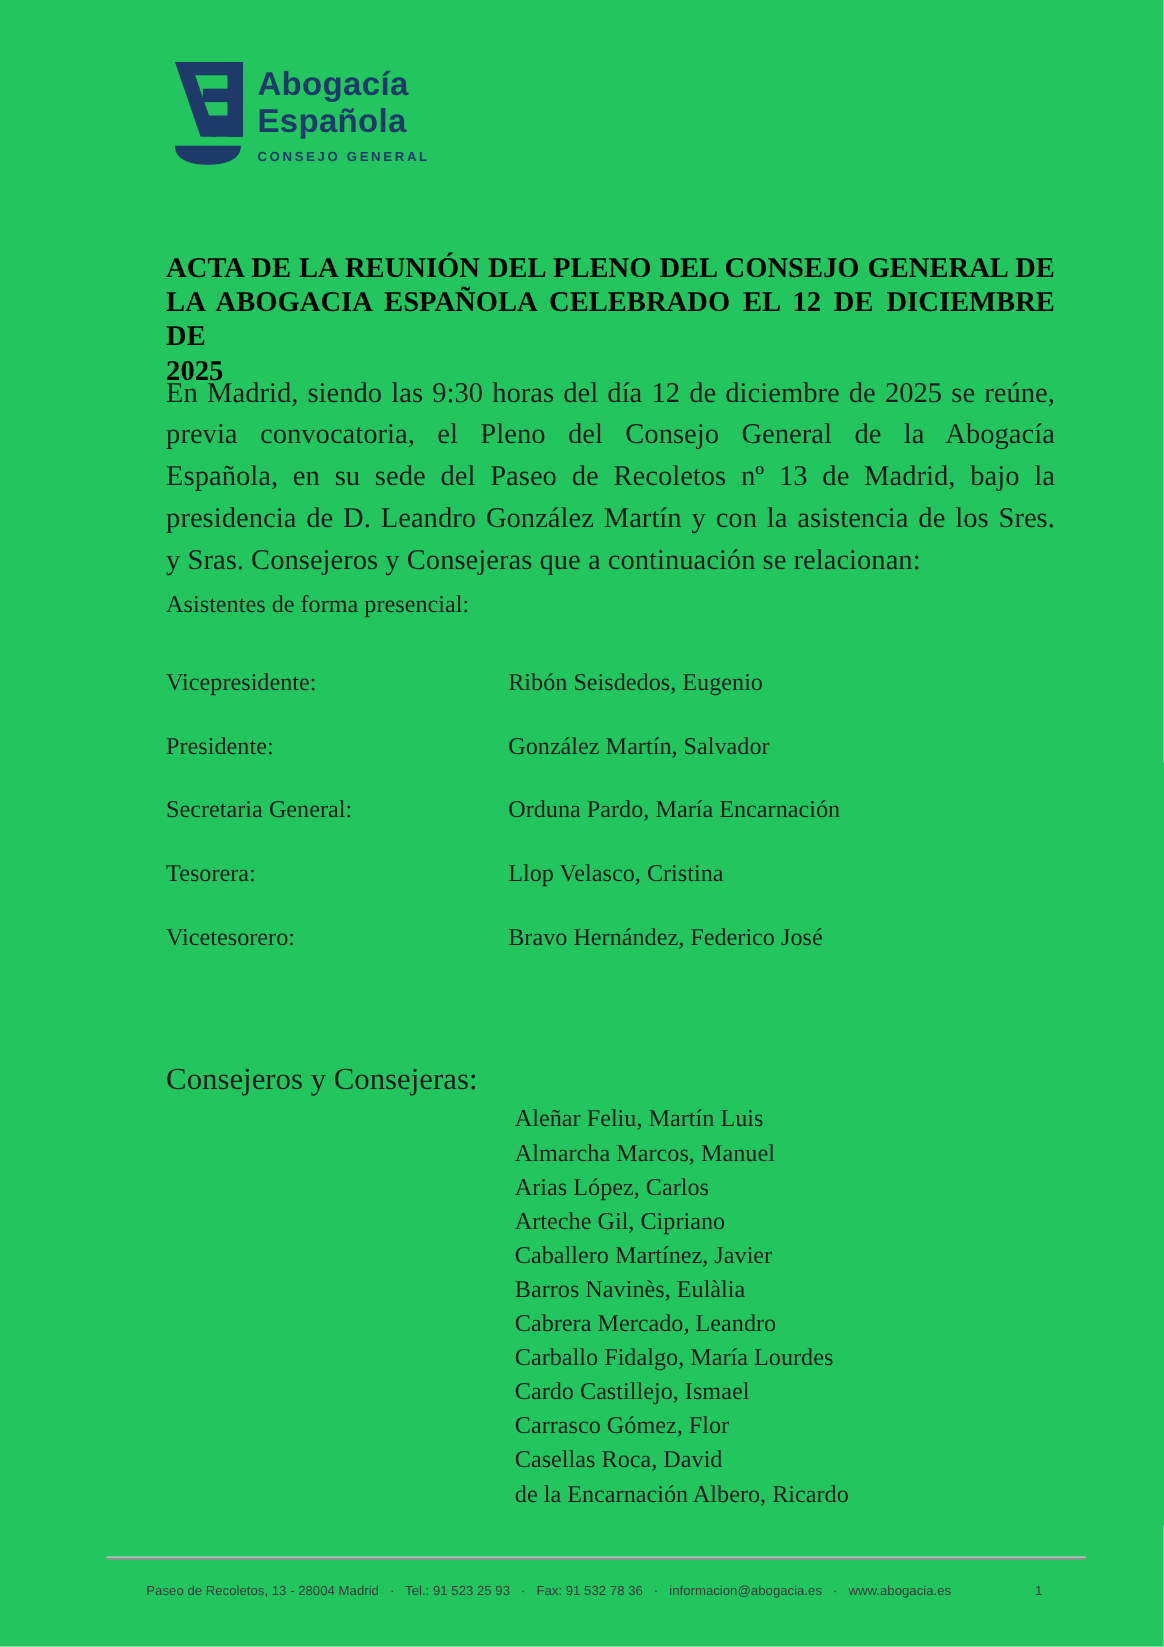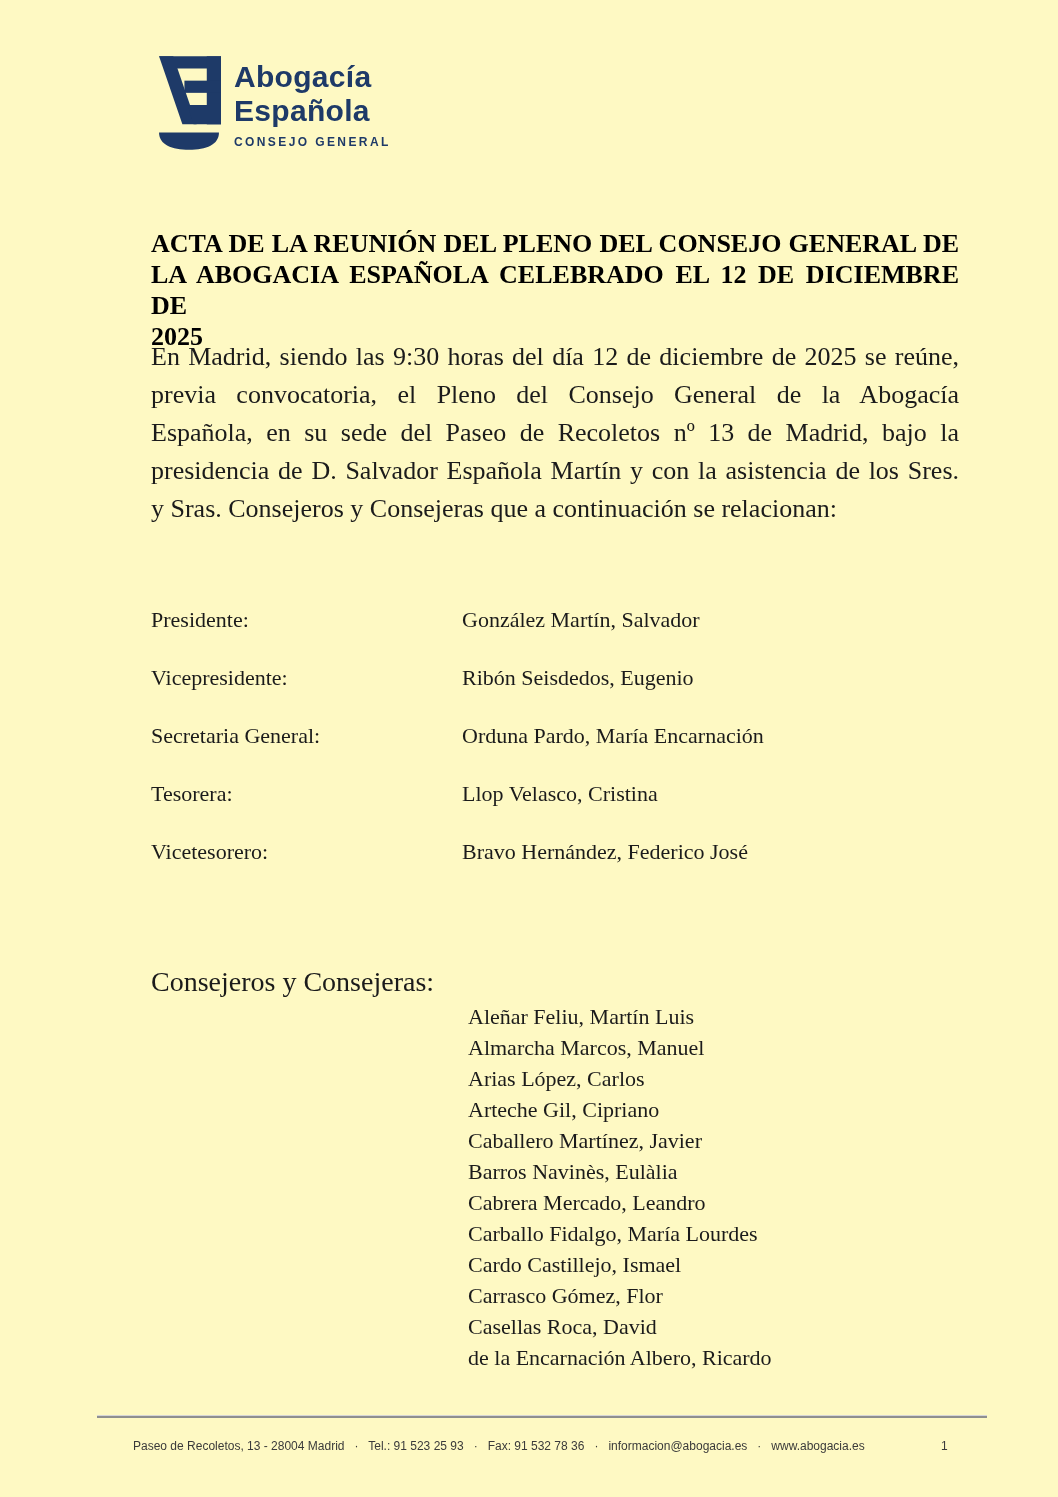--- a/index.html
+++ b/index.html
@@ -1,20 +1,20 @@
 <!DOCTYPE html>
 <html><head>
 <meta charset="utf-8">
 <style>
   html, body { margin: 0; padding: 0; background: #ffffff; }
   .page {
     position: relative;
     width: 1058px;
     height: 1497px;
-    background: #fef9c3;
+    background: #22c55e;
     font-family: "Liberation Serif", "DejaVu Serif", serif;
     color: #1b1b1b;
     overflow: hidden;
   }
 
   
   .logo-block { position: absolute; left: 157px; top: 56px; display: flex; align-items: flex-start; }
   .logo-icon svg { display: block; }
   .logo-text {
     margin-left: 13px; padding-top: 4px;
@@ -97,32 +97,33 @@
   <div class="title-line jline">ACTA DE LA REUNIÓN DEL PLENO DEL CONSEJO GENERAL DE</div>
       <div class="title-line jline">LA ABOGACIA ESPAÑOLA CELEBRADO EL 12 DE DICIEMBRE DE</div>
       <div class="title-line">2025</div>
     </div>
 
   <div class="intro">
 
   <div class="body-line jline">En Madrid, siendo las 9:30 horas del día 12 de diciembre de 2025 se reúne,</div>
       <div class="body-line jline">previa convocatoria, el Pleno del Consejo General de la Abogacía</div>
       <div class="body-line jline">Española, en su sede del Paseo de Recoletos nº 13 de Madrid, bajo la</div>
-      <div class="body-line jline">presidencia de D. Salvador Española Martín y con la asistencia de los Sres.</div>
+      <div class="body-line jline">presidencia de D. Leandro González Martín y con la asistencia de los Sres.</div>
       <div class="body-line">y Sras. Consejeros y Consejeras que a continuación se relacionan:</div>
     </div>
 
+  <div class="attendance-heading">Asistentes de forma presencial:</div>
 
   <div class="roles">
 
   <div class="role-row">
-      <span class="role-label">Presidente:</span><span class="role-name">González Martín, Salvador</span>
+      <span class="role-label">Vicepresidente:</span><span class="role-name">Ribón Seisdedos, Eugenio</span>
     </div>
       <div class="role-row">
-      <span class="role-label">Vicepresidente:</span><span class="role-name">Ribón Seisdedos, Eugenio</span>
+      <span class="role-label">Presidente:</span><span class="role-name">González Martín, Salvador</span>
     </div>
       <div class="role-row">
       <span class="role-label">Secretaria General:</span><span class="role-name">Orduna Pardo, María Encarnación</span>
     </div>
       <div class="role-row">
       <span class="role-label">Tesorera:</span><span class="role-name">Llop Velasco, Cristina</span>
     </div>
       <div class="role-row">
       <span class="role-label">Vicetesorero:</span><span class="role-name">Bravo Hernández, Federico José</span>
     </div>

